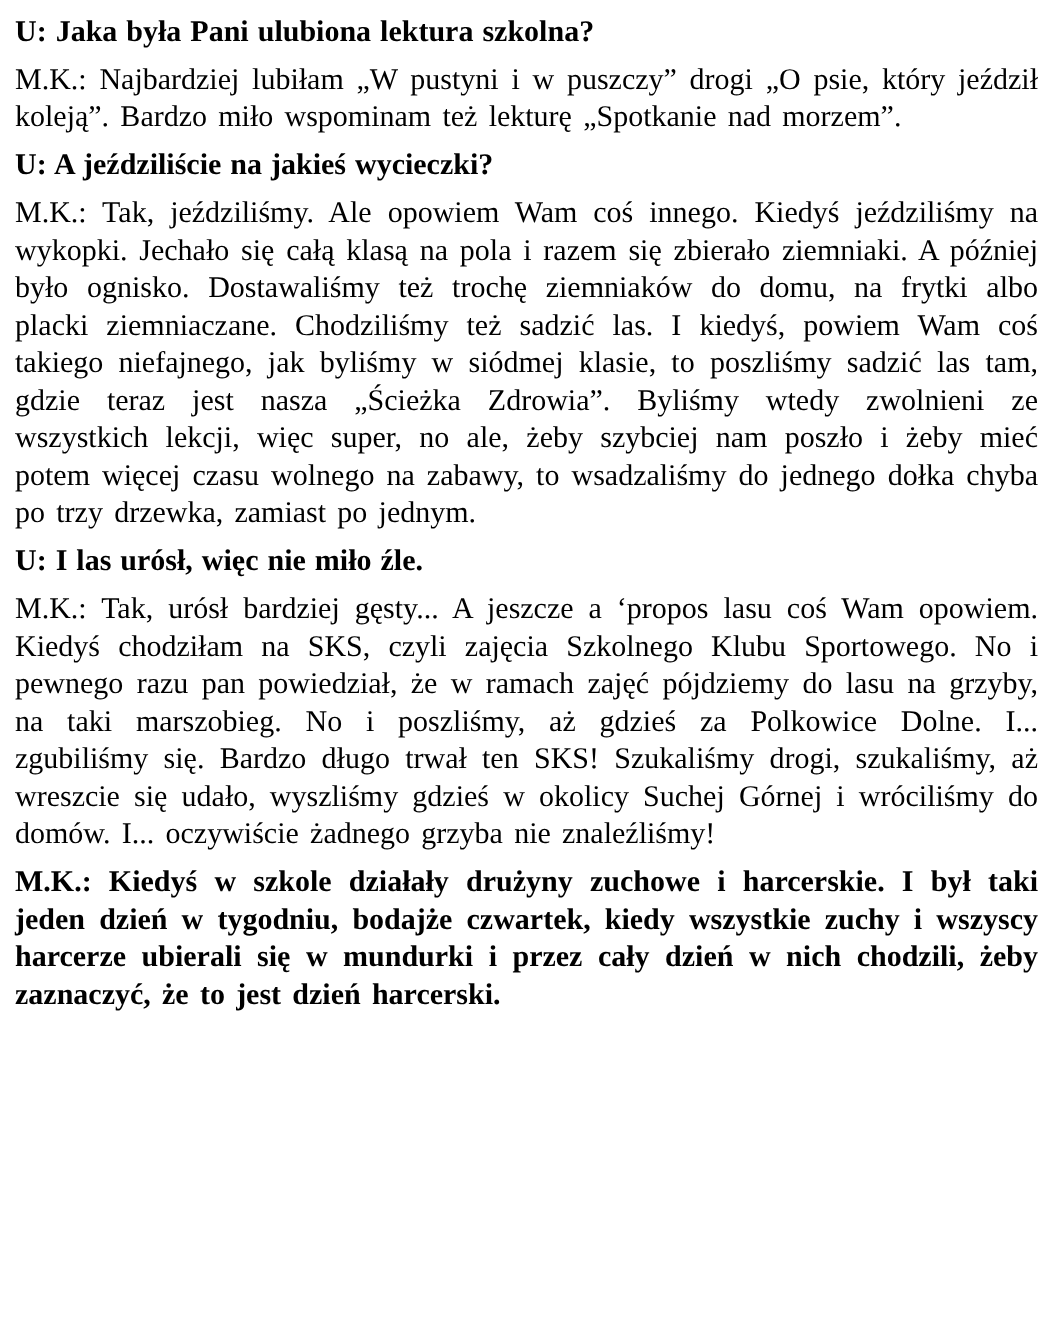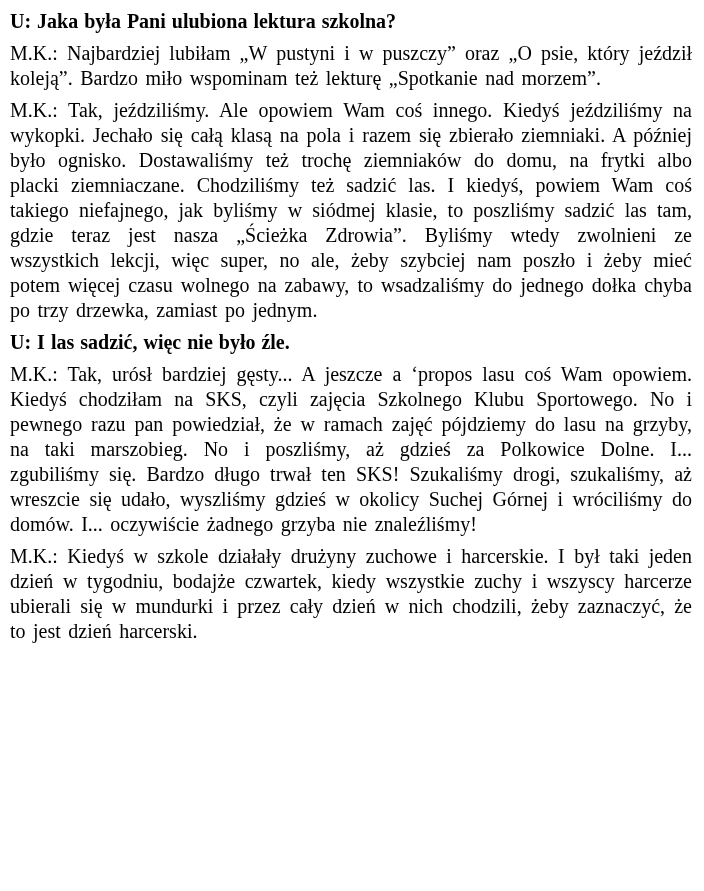--- a/index.html
+++ b/index.html
@@ -23,29 +23,31 @@
     text-align: justify;
     word-spacing: 2.5px;
   }
   .page p.question {
     font-weight: bold;
     text-align: left;
     word-spacing: 1px;
   }
   .page p:last-child {
     margin-bottom: 0;
+    font-weight: bold;
   }
 </style>
 </head>
 <body>
 
 <div class="page">
   <p class="question">U: Jaka była Pani ulubiona lektura szkolna?</p>
-  <p class="answer">M.K.: Najbardziej lubiłam „W pustyni i w puszczy” oraz „O psie, który jeździł koleją”. Bardzo miło wspominam też lekturę „Spotkanie nad morzem”.</p>
+  <p class="answer">M.K.: Najbardziej lubiłam „W pustyni i w puszczy” drogi „O psie, który jeździł koleją”. Bardzo miło wspominam też lekturę „Spotkanie nad morzem”.</p>
 
+  <p class="question">U: A jeździliście na jakieś wycieczki?</p>
   <p class="answer">M.K.: Tak, jeździliśmy. Ale opowiem Wam coś innego. Kiedyś jeździliśmy na wykopki. Jechało się całą klasą na pola i razem się zbierało ziemniaki. A później było ognisko. Dostawaliśmy też trochę ziemniaków do domu, na frytki albo placki ziemniaczane. Chodziliśmy też sadzić las. I kiedyś, powiem Wam coś takiego niefajnego, jak byliśmy w siódmej klasie, to poszliśmy sadzić las tam, gdzie teraz jest nasza „Ścieżka Zdrowia”. Byliśmy wtedy zwolnieni ze wszystkich lekcji, więc super, no ale, żeby szybciej nam poszło i żeby mieć potem więcej czasu wolnego na zabawy, to wsadzaliśmy do jednego dołka chyba po trzy drzewka, zamiast po jednym.</p>
 
-  <p class="question">U: I las sadzić, więc nie było źle.</p>
+  <p class="question">U: I las urósł, więc nie miło źle.</p>
   <p class="answer">M.K.: Tak, urósł bardziej gęsty... A jeszcze a ‘propos lasu coś Wam opowiem. Kiedyś chodziłam na SKS, czyli zajęcia Szkolnego Klubu Sportowego. No i pewnego razu pan powiedział, że w ramach zajęć pójdziemy do lasu na grzyby, na taki marszobieg. No i poszliśmy, aż gdzieś za Polkowice Dolne. I... zgubiliśmy się. Bardzo długo trwał ten SKS! Szukaliśmy drogi, szukaliśmy, aż wreszcie się udało, wyszliśmy gdzieś w okolicy Suchej Górnej i wróciliśmy do domów. I... oczywiście żadnego grzyba nie znaleźliśmy!</p>
 
 
   <p class="answer">M.K.: Kiedyś w szkole działały drużyny zuchowe i harcerskie. I był taki jeden dzień w tygodniu, bodajże czwartek, kiedy wszystkie zuchy i wszyscy harcerze ubierali się w mundurki i przez cały dzień w nich chodzili, żeby zaznaczyć, że to jest dzień harcerski.</p>
 </div>
 
 </body></html>

